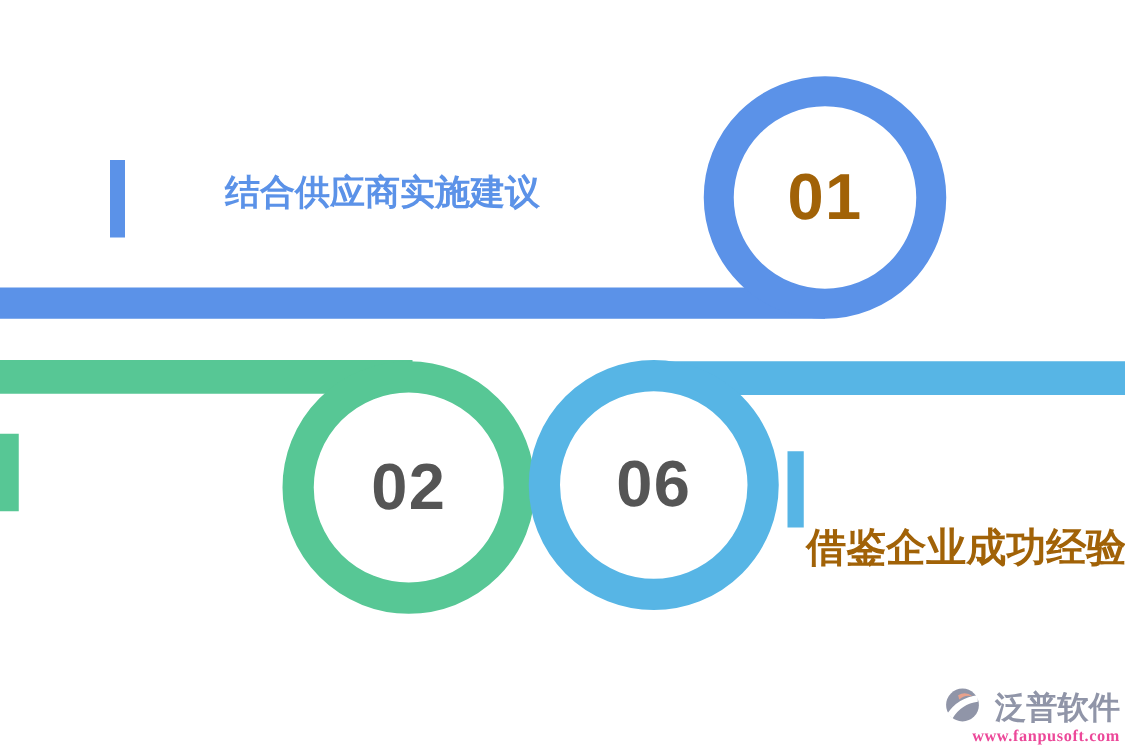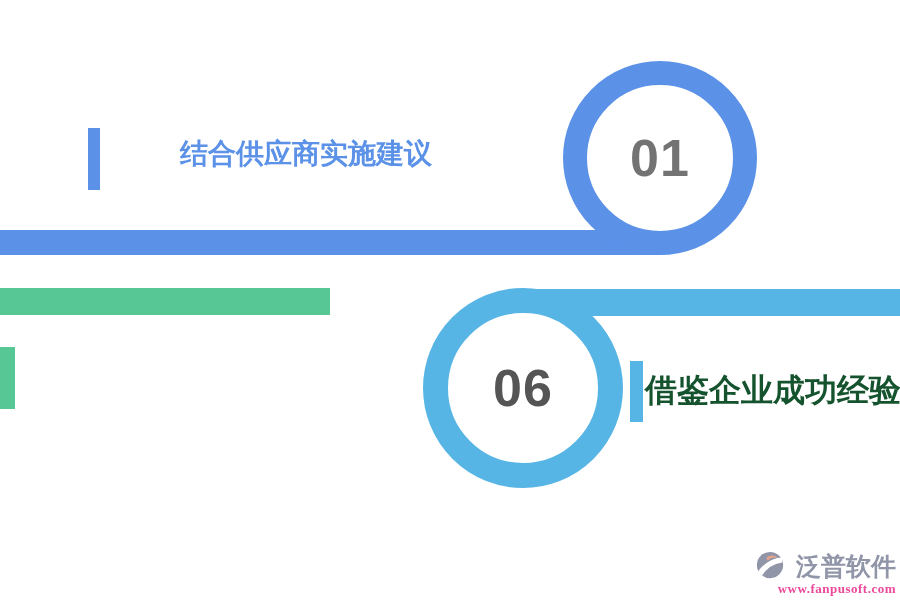--- a/index.html
+++ b/index.html
@@ -91,34 +91,37 @@
   }
   .wm-icon { margin-right: 2px; flex: 0 0 auto; }
 </style>
 </head>
 <body>
 
 <div class="canvas">
 
   <div class="band s1-band" style="background-color: rgb(91, 146, 232);"></div>
   <div class="ring s1-ring" style="border-color: rgb(91, 146, 232);">
-    <span class="num" style="color: #737373;">01</span>
+    <span class="num" style="color: #a16207;">01</span>
   </div>
   <div class="accent-bar s1-bar" style="background-color: rgb(91, 146, 232);"></div>
   <div class="step-label s1-label" style="color: rgb(91, 146, 232);">结合供应商实施建议</div>
 
   <div class="band s2-band" style="background-color: rgb(87, 199, 149);"></div>
+  <div class="ring s2-ring" style="border-color: rgb(87, 199, 149);">
+    <span class="num" style="color: rgb(85, 85, 85);">02</span>
+  </div>
   <div class="accent-bar s2-bar" style="background-color: rgb(87, 199, 149);"></div>
 
   <div class="band s3-band" style="background-color: rgb(87, 181, 229);"></div>
   <div class="ring s3-ring" style="border-color: rgb(87, 181, 229);">
     <span class="num" style="color: rgb(85, 85, 85);">06</span>
   </div>
   <div class="accent-bar s3-bar" style="background-color: rgb(87, 181, 229);"></div>
-  <div class="step-label s3-label" style="color: #14532d;">借鉴企业成功经验</div>
+  <div class="step-label s3-label" style="color: #a16207; margin-top: 48px;">借鉴企业成功经验</div>
 
   <div class="watermark">
     <div class="wm-row">
       <span class="wm-icon">
         <svg width="28" height="28" viewBox="0 0 32 32">
           <circle cx="16" cy="16" r="15" fill="#9095a8"></circle>
           <path d="M2 24 Q12 9 30 7 L30 13 Q15 15 7 28 Z" fill="#ffffff"></path>
           <path d="M12 7 Q19 3 25 8 Q18 6 13 11 Z" fill="#e8a18c"></path>
         </svg>
       </span>

